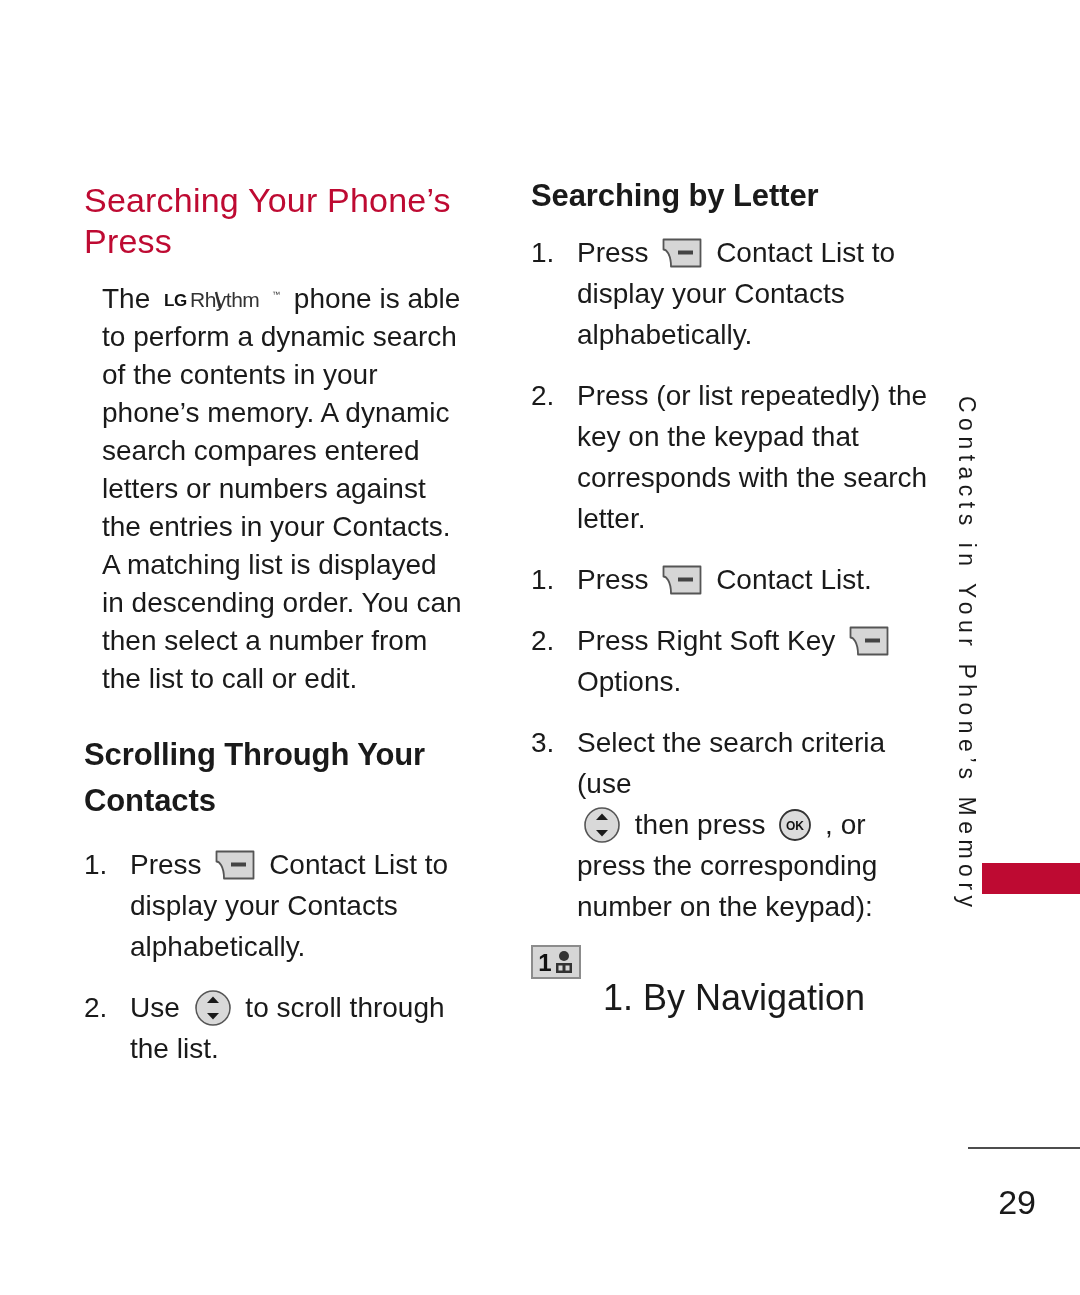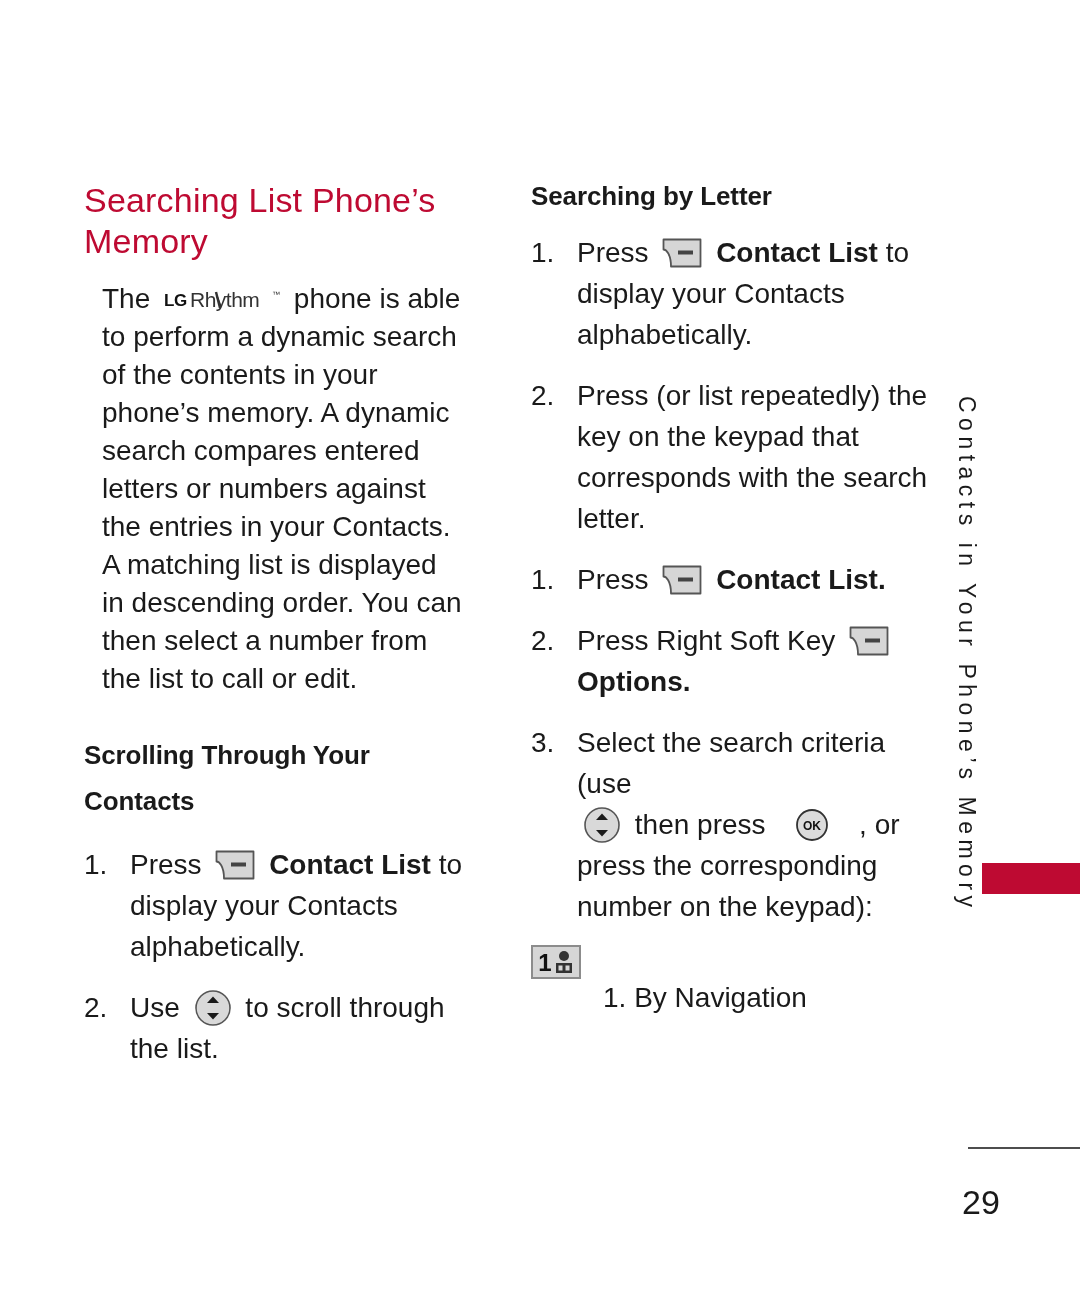--- a/index.html
+++ b/index.html
@@ -32,21 +32,21 @@
   
   .h1 {
     color: #BE0A32;
     font-size: 34px;
     line-height: 41px;
     font-weight: 400;
     letter-spacing: 0.2px;
     margin: 0 0 14px 0;
   }
   .h2 {
-    font-size: 26px;
+    font-size: 31px;
     line-height: 32px;
     font-weight: 700;
     letter-spacing: -0.1px;
     margin: 0;
   }
   .h2.spaced { margin-top: 34px; }
   .h2.two-line { line-height: 46px; }
 
   
   .body-para {
@@ -68,21 +68,21 @@
     line-height: 41px;
     padding-left: 46px;
     margin-top: 20px;
   }
   ol.steps > li .num {
     position: absolute;
     left: 0;
     top: 0;
     width: 42px;
   }
-  .bold { font-weight: 700; text-align: right; }
+  .bold { font-weight: 400; text-align: right; }
 
   
   .sub-block {
     margin-top: 18px;
     font-size: 28px;
     line-height: 41px;
   }
   .sub-title-row {
     display: flex;
     align-items: center;
@@ -92,32 +92,32 @@
     font-size: 29px;
     font-weight: 700;
     letter-spacing: -0.2px;
   }
   ol.sublist {
     list-style: none;
     margin: 0;
     padding: 0 0 0 72px;
   }
   ol.sublist li {
-    font-size: 28px;
+    font-size: 36px;
     line-height: 38px;
   }
 
   
   .icon {
     display: inline-block;
     vertical-align: -6px;
   }
   .ico-softkey { width: 40px; height: 30px; margin: 0 6px; }
   .ico-nav     { width: 38px; height: 38px; margin: 0 6px; vertical-align: -10px; }
-  .ico-ok      { width: 34px; height: 34px; margin: 0 22px; vertical-align: -8px; }
+  .ico-ok      { width: 34px; height: 34px; margin: 0 5px; vertical-align: -8px; }
   .ico-key1    { width: 50px; height: 34px; vertical-align: -7px; }
 
   
   .logo-rhythm {
     display: inline-block;
     vertical-align: -4px;
     height: 26px;
     margin: 0 4px 0 6px;
   }
 
@@ -155,34 +155,34 @@
     top: 1147px;
     width: 112px;
     height: 2px;
     background: #4d4d4d;
   }
   .page-num {
     position: absolute;
     left: 962px;
     top: 1182px;
     width: 74px;
-    text-align: left;
+    text-align: right;
     font-size: 34px;
     line-height: 40px;
     color: #1a1a1a;
   }
 </style>
 </head>
 <body>
 
 <div class="page">
 
   <div class="col col-left">
 
-    <h1 class="h1">Searching List Phone’s Memory</h1>
+    <h1 class="h1">Searching Your Phone’s Press</h1>
 
     <p class="body-para">
       <span>The</span>
       <span class="logo-rhythm">
         <svg width="118" height="26" viewBox="0 0 118 26" aria-hidden="true">
           <text x="0" y="20" font-family="'Liberation Sans', sans-serif" font-size="17" font-weight="700" fill="#111" letter-spacing="-0.5">LG</text>
           <text x="26" y="21" font-family="'Liberation Sans', sans-serif" font-size="21" font-weight="300" fill="#333" letter-spacing="-0.5">Rhythm</text>
           <path d="M52 6 L56 22" stroke="#333" stroke-width="2.4" fill="none"></path>
           <text x="108" y="11" font-family="'Liberation Sans', sans-serif" font-size="8" fill="#333">™</text>
         </svg>

